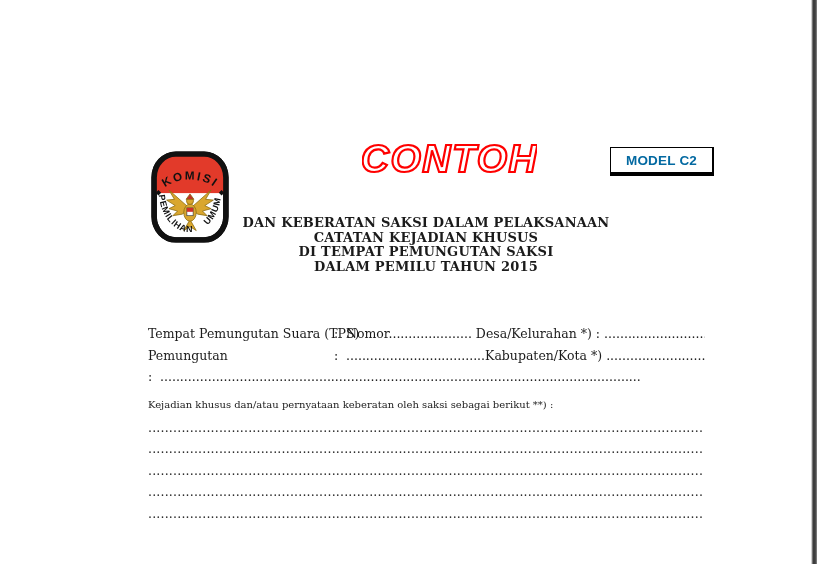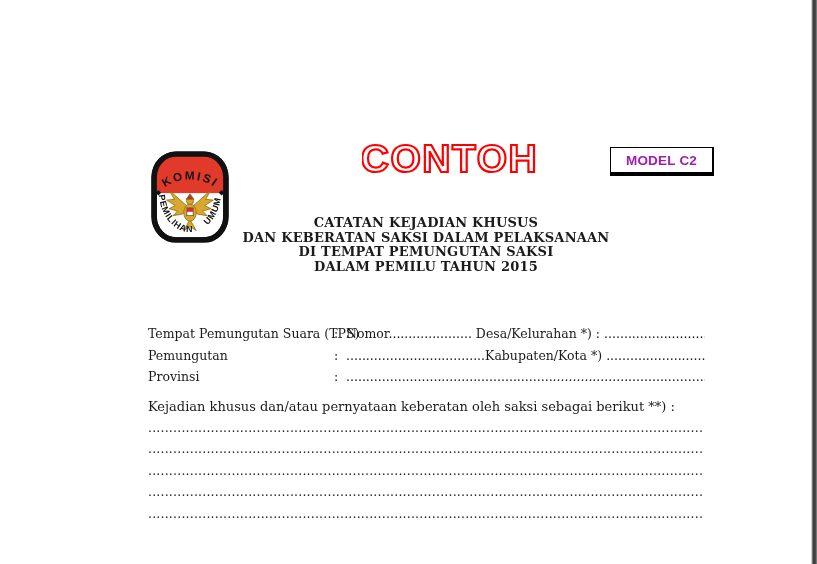--- a/index.html
+++ b/index.html
@@ -25,40 +25,40 @@
   .logo {
     position: absolute;
     left: 151px; top: 151px;
     width: 78px; height: 92px;
   }
 
   
   .watermark {
     position: absolute;
     left: 362px; top: 134px;
-    width: 175px; height: 50px;
+    width: 175px; height: 50px; font-style: italic;
   }
 
   
   .model-box {
     position: absolute;
     left: 610px; top: 147px;
     width: 104px; height: 29px;
     border: 1px solid #000;
     border-right: 2px solid #000;
     border-bottom: 4px solid #000;
     display: flex; align-items: center; justify-content: center;
     background: #fff;
   }
   .model-box span {
     font-family: "Liberation Sans", sans-serif;
     font-weight: bold;
     font-size: 13.5px;
     letter-spacing: 0.2px;
-    color: #a21caf;
+    color: #0369a1;
   }
 
   
   .title-block {
     position: absolute;
     left: 148px; top: 216px;
     width: 556px;
     text-align: center;
   }
   .title-line {
@@ -85,21 +85,21 @@
   }
   .frow .flabel { width: 186px; flex: none; }
   .frow .fcolon { width: 12px; flex: none; }
   .frow .fvalue { flex: 1; overflow: hidden; }
 
   
   .notes-heading {
     position: absolute;
     left: 148px; top: 399px;
     width: 557px;
-    font-size: 13px;
+    font-size: 10px;
     white-space: nowrap;
     overflow: hidden;
   }
   .note-lines {
     position: absolute;
     left: 148px; top: 417px;
     width: 554px;
   }
   .note-line {
     height: 21.4px;
@@ -161,39 +161,38 @@
     <svg width="175" height="50">
       <text x="50%" y="38" text-anchor="middle" font-family="Liberation Sans, sans-serif" font-size="39" font-weight="bold" letter-spacing="1.5" fill="#ffffff" stroke="#FF0000" stroke-width="2.2">CONTOH</text>
     </svg>
   </div>
 
   <div class="model-box">
     <span>MODEL C2</span>
   </div>
 
   <div class="title-block">
+    <div class="title-line">DAN KEBERATAN SAKSI DALAM PELAKSANAAN</div>
     <div class="title-line">CATATAN KEJADIAN KHUSUS</div>
-    <div class="title-line">DAN KEBERATAN SAKSI DALAM PELAKSANAAN</div>
     <div class="title-line">DI TEMPAT PEMUNGUTAN SAKSI</div>
     <div class="title-line">DALAM PEMILU TAHUN 2015</div>
   </div>
 
   <div class="form-block">
     <div class="frow">
       <span class="flabel">Tempat Pemungutan Suara (TPS)</span>
       <span class="fcolon">:</span>
       <span class="fvalue">Nomor..................... Desa/Kelurahan *)  : .................................................</span>
     </div>
     <div class="frow">
       <span class="flabel">Pemungutan</span>
       <span class="fcolon">:</span>
       <span class="fvalue">...................................Kabupaten/Kota *) .......................................</span>
     </div>
     <div class="frow">
-      <span class="flabel">Provinsi</span>
       <span class="fcolon">:</span>
       <span class="fvalue">.........................................................................................................................</span>
     </div>
   </div>
 
   <div class="notes-heading">Kejadian khusus dan/atau pernyataan keberatan oleh saksi sebagai berikut  **) :</div>
   <div class="note-lines">
     <div class="note-line">..........................................................................................................................................................................</div>
     <div class="note-line">..........................................................................................................................................................................</div>
     <div class="note-line">..........................................................................................................................................................................</div>

